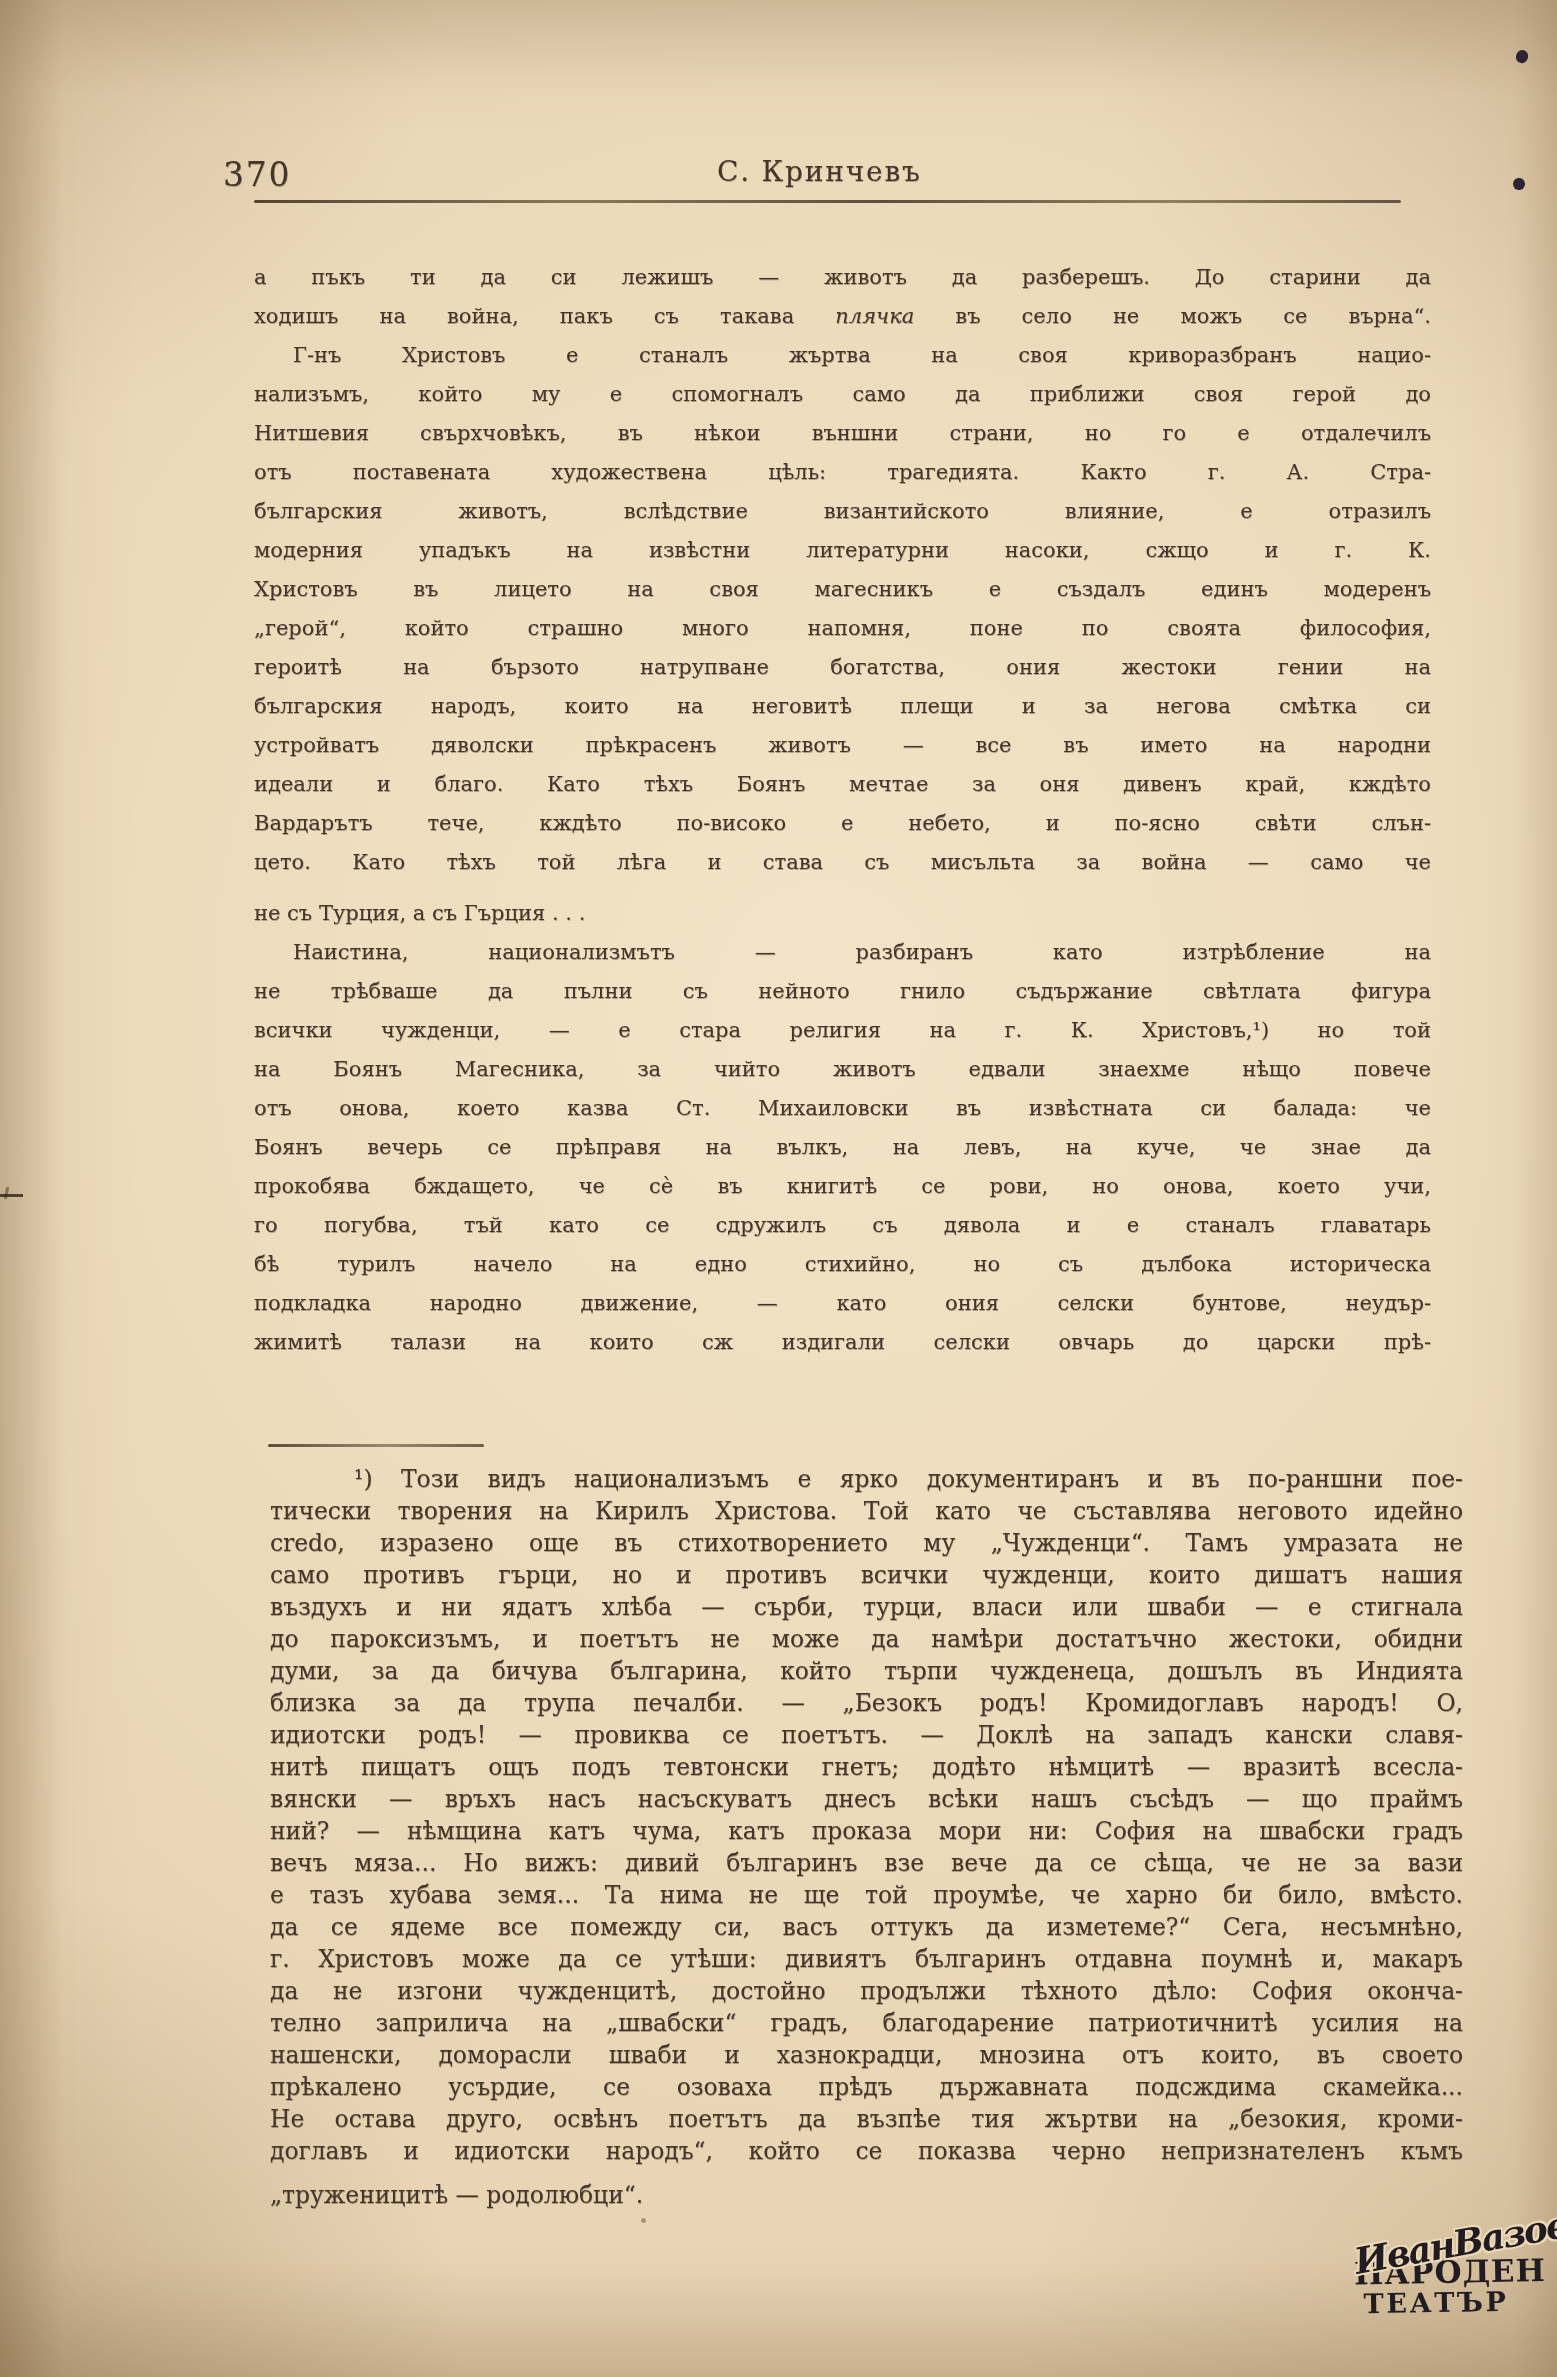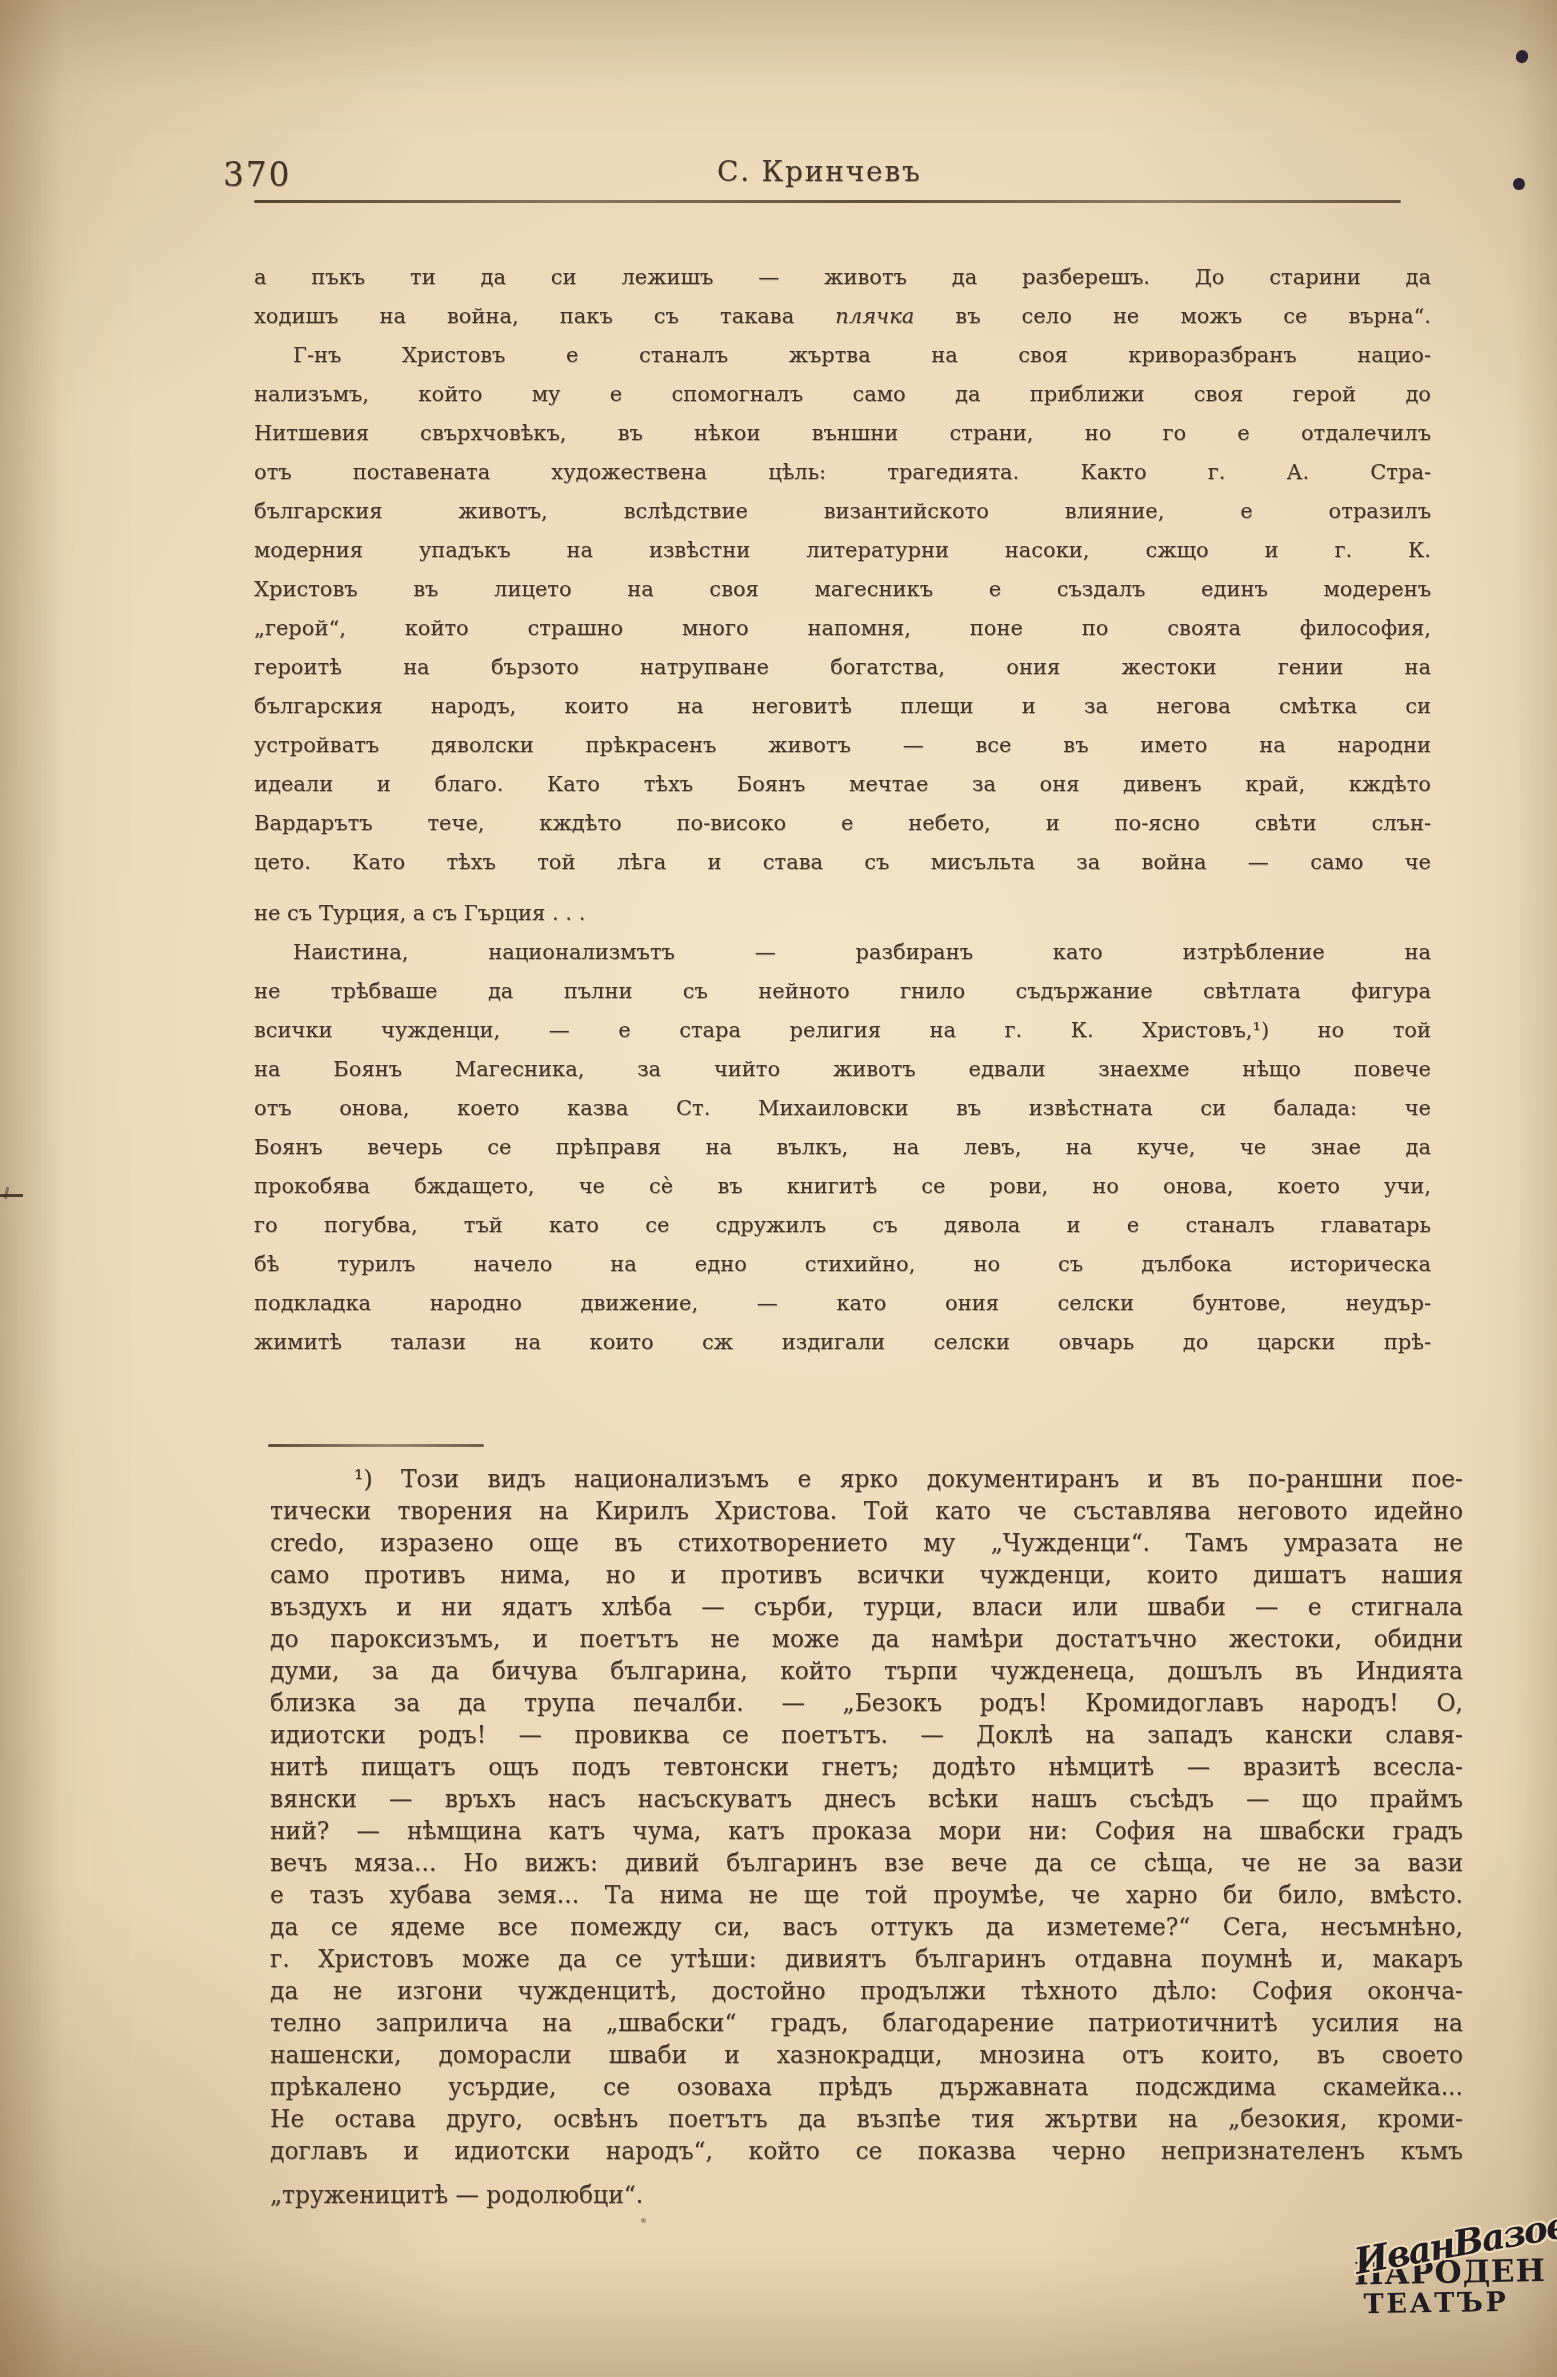--- a/index.html
+++ b/index.html
@@ -148,21 +148,21 @@
       <div class="line">бѣ турилъ начело на едно стихийно, но съ дълбока историческа</div>
       <div class="line">подкладка народно движение, — като ония селски бунтове, неудър-</div>
       <div class="line">жимитѣ талази на които сж издигали селски овчарь до царски прѣ-</div>
     </div>
 
   <div class="footnote-rule"></div>
   <div class="footnote ink" id="footnote-lines">
       <div class="line indent">¹) Този видъ национализъмъ е ярко документиранъ и въ по-раншни пое-</div>
       <div class="line">тически творения на Кирилъ Христова. Той като че съставлява неговото идейно</div>
       <div class="line">credo, изразено още въ стихотворението му „Чужденци“. Тамъ умразата не</div>
-      <div class="line">само противъ нима, но и противъ всички чужденци, които дишатъ нашия</div>
+      <div class="line">само противъ гърци, но и противъ всички чужденци, които дишатъ нашия</div>
       <div class="line">въздухъ и ни ядатъ хлѣба — сърби, турци, власи или шваби — е стигнала</div>
       <div class="line">до пароксизъмъ, и поетътъ не може да намѣри достатъчно жестоки, обидни</div>
       <div class="line">думи, за да бичува българина, който търпи чужденеца, дошълъ въ Индията</div>
       <div class="line">близка за да трупа печалби. — „Безокъ родъ! Кромидоглавъ народъ! О,</div>
       <div class="line">идиотски родъ! — провиква се поетътъ. — Доклѣ на западъ кански славя-</div>
       <div class="line">нитѣ пищатъ ощъ подъ тевтонски гнетъ; додѣто нѣмцитѣ — вразитѣ всесла-</div>
       <div class="line">вянски — връхъ насъ насъскуватъ днесъ всѣки нашъ съсѣдъ — що праймъ</div>
       <div class="line">ний? — нѣмщина катъ чума, катъ проказа мори ни: София на швабски градъ</div>
       <div class="line">вечъ мяза... Но вижъ: дивий българинъ взе вече да се сѣща, че не за вази</div>
       <div class="line">е тазъ хубава земя... Та нима не ще той проумѣе, че харно би било, вмѣсто.</div>

